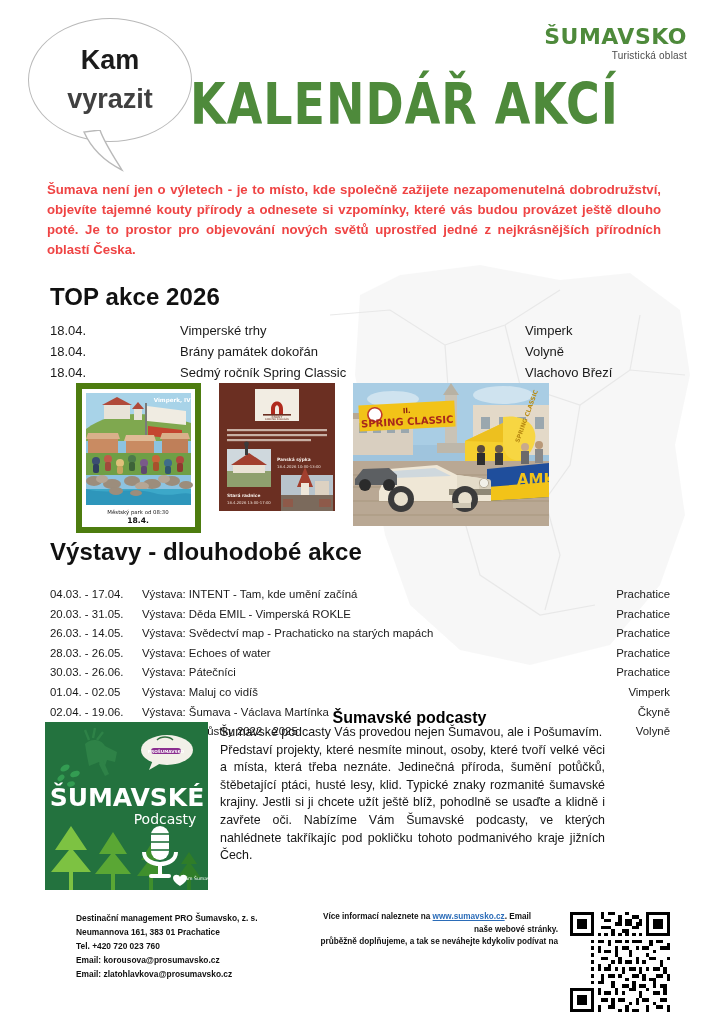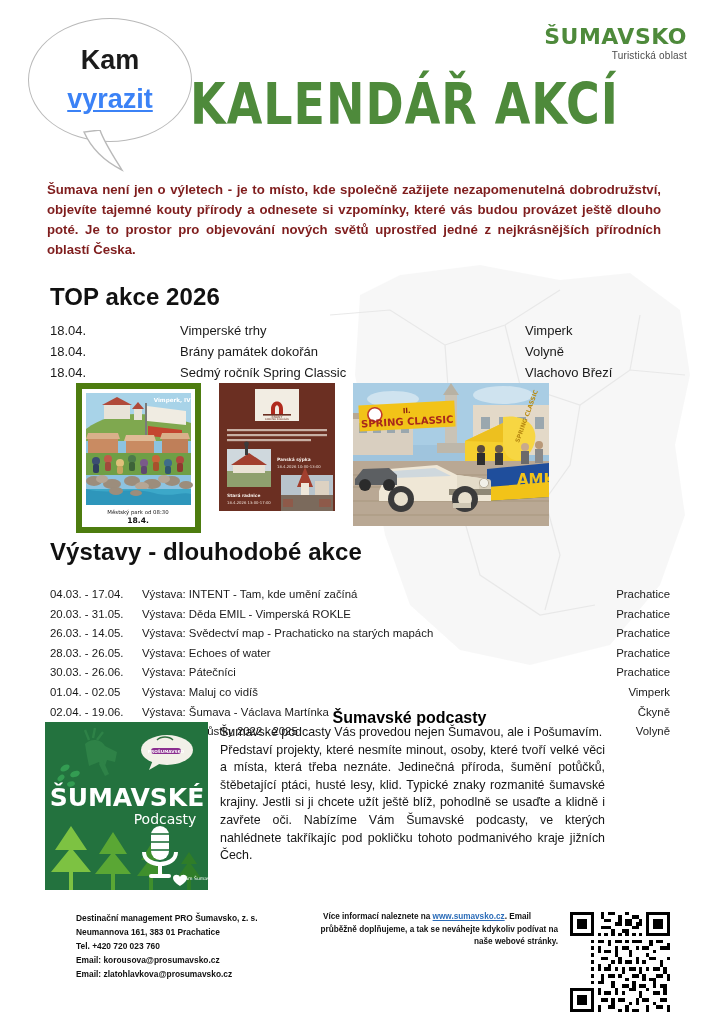--- a/index.html
+++ b/index.html
@@ -25,41 +25,41 @@
     position:absolute;left:28px;top:18px;width:162px;height:122px;
     border:1.4px solid #b9b9b9;border-radius:50%/50%;
     background:#fff;
     display:flex;flex-direction:column;align-items:center;justify-content:center;
   }
   .bubble-tail{
     position:absolute;left:82px;top:130px;width:0;height:0;z-index:3;
   }
   .bubble-tail svg{display:block;}
   .kam{font-size:27px;color:#1b1b1b;line-height:1.15;font-weight:700;}
-  .vyrazit{font-size:27px;color:#3b82f6;line-height:1.15;font-weight:bold;margin-top:8px;text-decoration:underline;}
+  .vyrazit{font-size:27px;color:#404040;line-height:1.15;font-weight:bold;margin-top:8px;}
 
   .main-title{
     position:absolute;left:190px;top:70px;
     font-family:"DejaVu Sans", sans-serif;
     font-size:46px;font-weight:bold;letter-spacing:1px;
     color:#4e8a3b;
     white-space:nowrap;
     transform:scaleY(1.25);transform-origin:left top;
   }
   .brand{position:absolute;right:22px;top:26px;text-align:right;}
   .brand-name{
     font-family:"DejaVu Sans", sans-serif;
     font-size:22px;font-weight:bold;letter-spacing:.5px;color:#4e8a3b;line-height:1;
   }
   .brand-sub{font-size:10px;color:#4b4b4b;margin-top:2px;letter-spacing:.2px;}
 
   
   .intro{
     position:absolute;left:47px;top:180px;width:614px;z-index:2;
-    font-size:13.2px;font-weight:bold;line-height:1.52;text-align:justify;color:#7f1d1d;
+    font-size:13.2px;font-weight:bold;line-height:1.52;text-align:justify;color:#ef4444;
   }
 
   
   .sec-h{
     font-size:24px;font-weight:bold;color:#111;letter-spacing:.1px;
   }
   .top-section{position:absolute;left:50px;top:283px;width:620px;z-index:2;}
   .top-list{margin-top:9px;}
   .row{display:flex;font-size:13px;line-height:1.62;color:#1a1a1a;}
   .row .c-date{width:130px;flex:none;}
@@ -481,22 +481,22 @@
   <div class="footer">
     <div class="f-left">
       <div>Destinační management PRO Šumavsko, z. s.</div>
       <div>Neumannova 161, 383 01 Prachatice</div>
       <div>Tel.  +420 720 023 760</div>
       <div>Email: korousova@prosumavsko.cz</div>
       <div>Email: zlatohlavkova@prosumavsko.cz</div>
     </div>
     <div class="f-right">
       <div class="ln1"><span>Více informací naleznete na </span><a class="link" href="#">www.sumavsko.cz</a><span>. Email</span></div>
+      <div>naše webové stránky.</div>
       <div>průběžně doplňujeme, a tak se neváhejte kdykoliv podívat na</div>
-      <div>naše webové stránky.</div>
     </div>
   </div>
 
   <div class="qr">
     <svg width="100" height="100" viewBox="0 0 29 29" xmlns="http://www.w3.org/2000/svg" shape-rendering="crispEdges">
       <rect width="29" height="29" fill="#fff"></rect>
       <g fill="#000">
 
         <rect x="0" y="0" width="7" height="1"></rect>
           <rect x="0" y="6" width="7" height="1"></rect>

